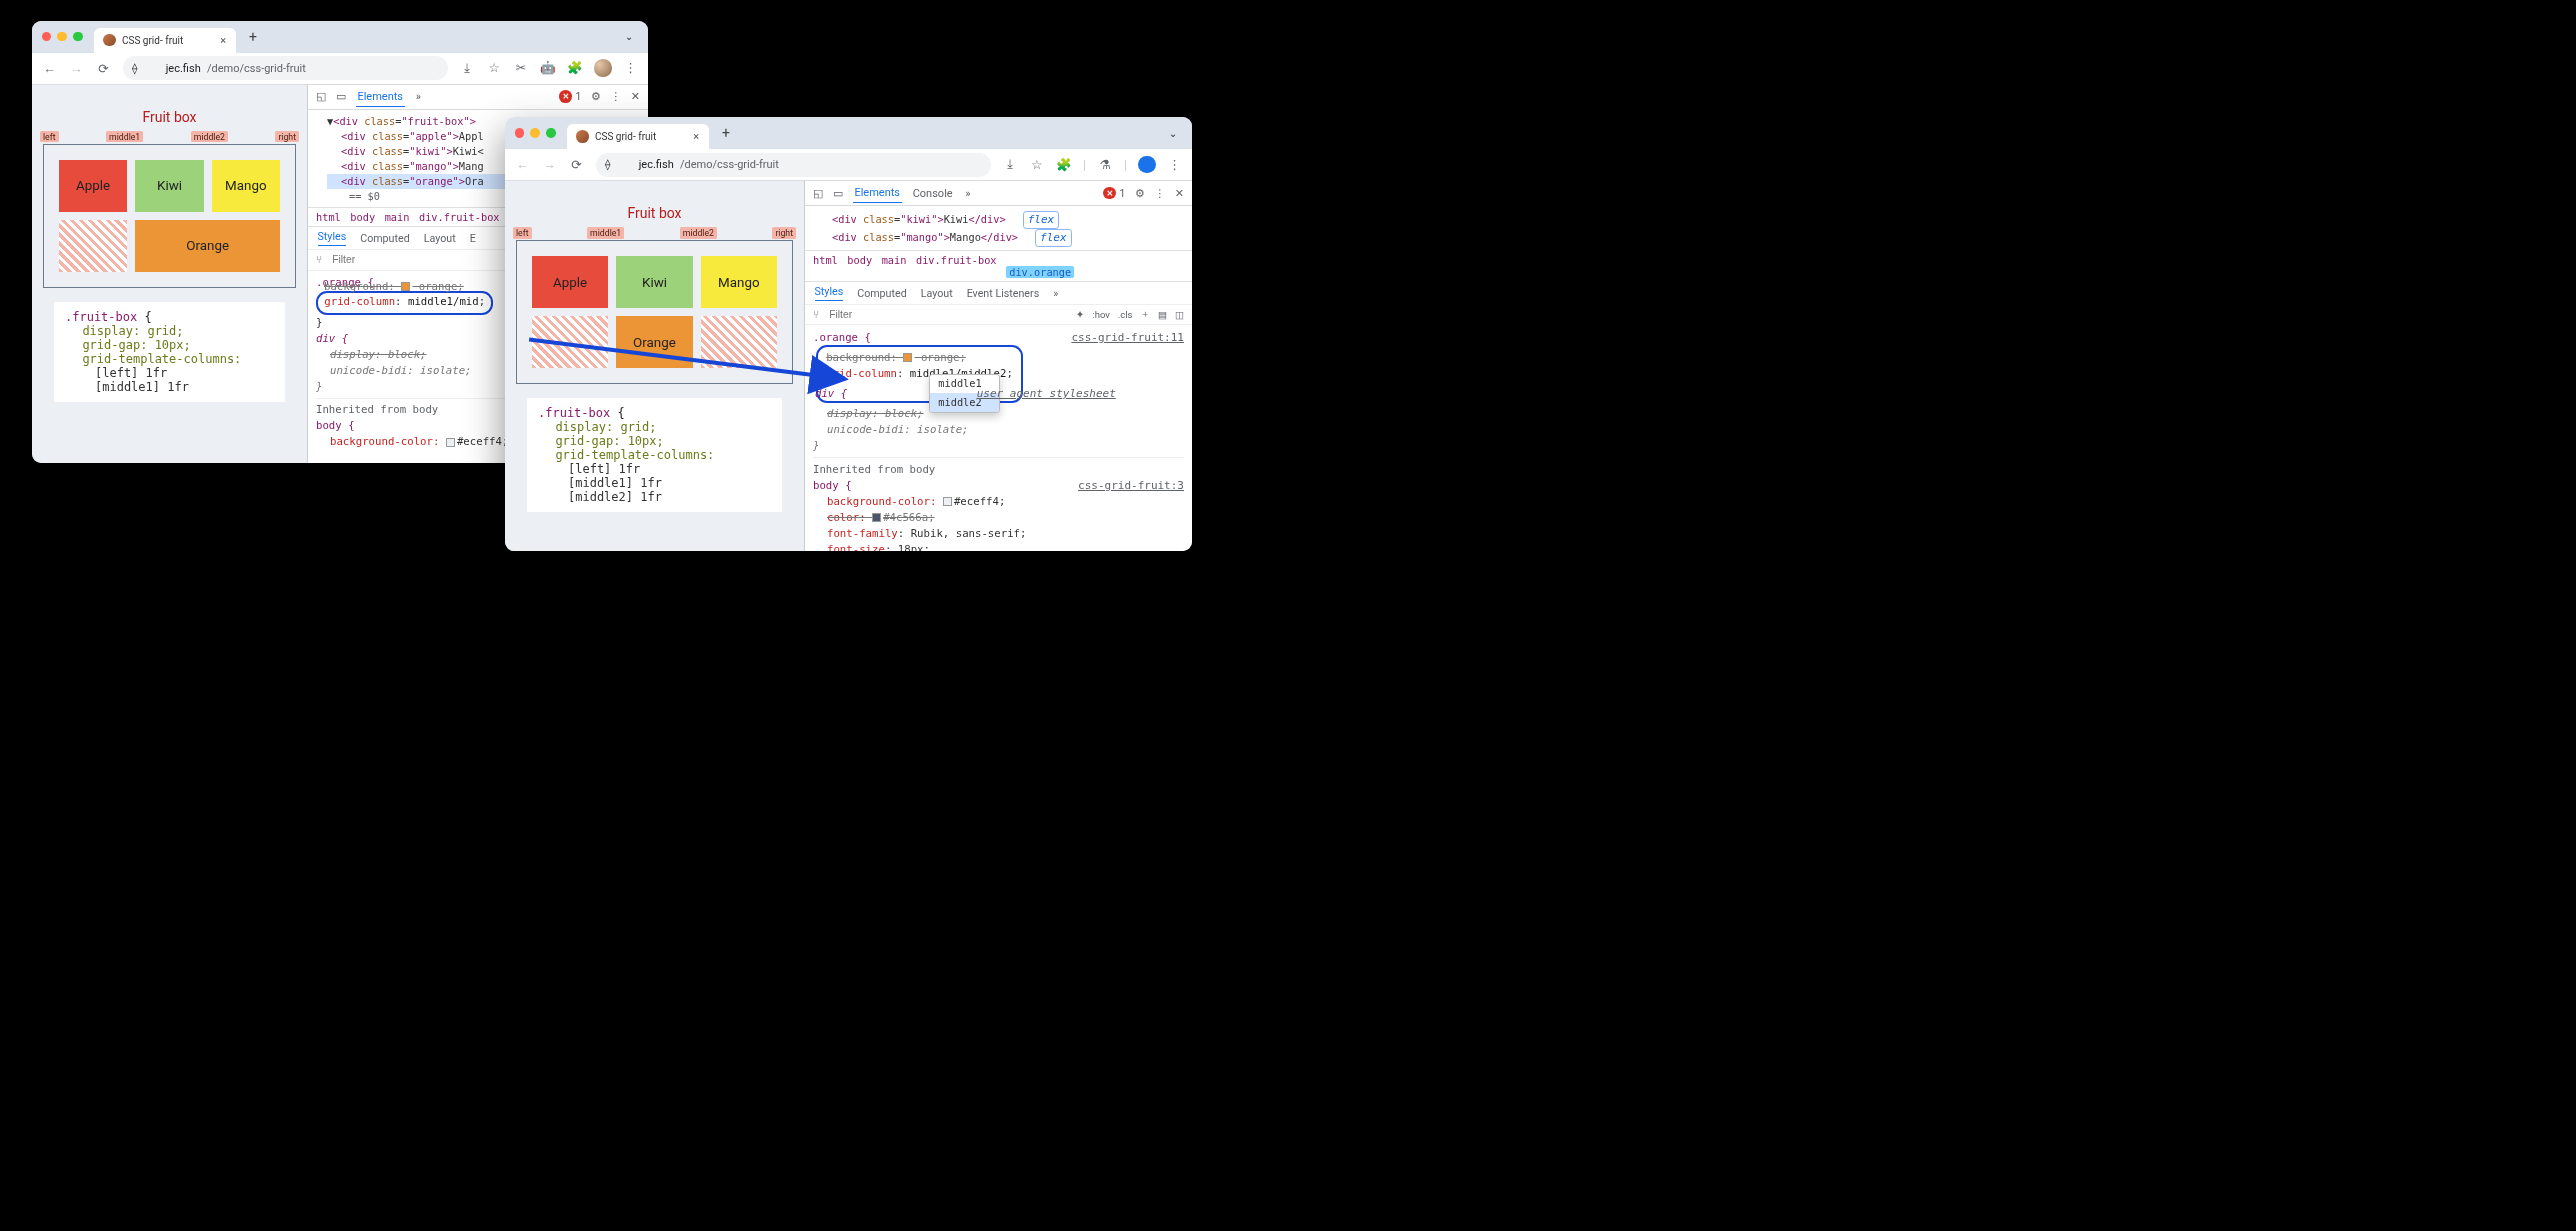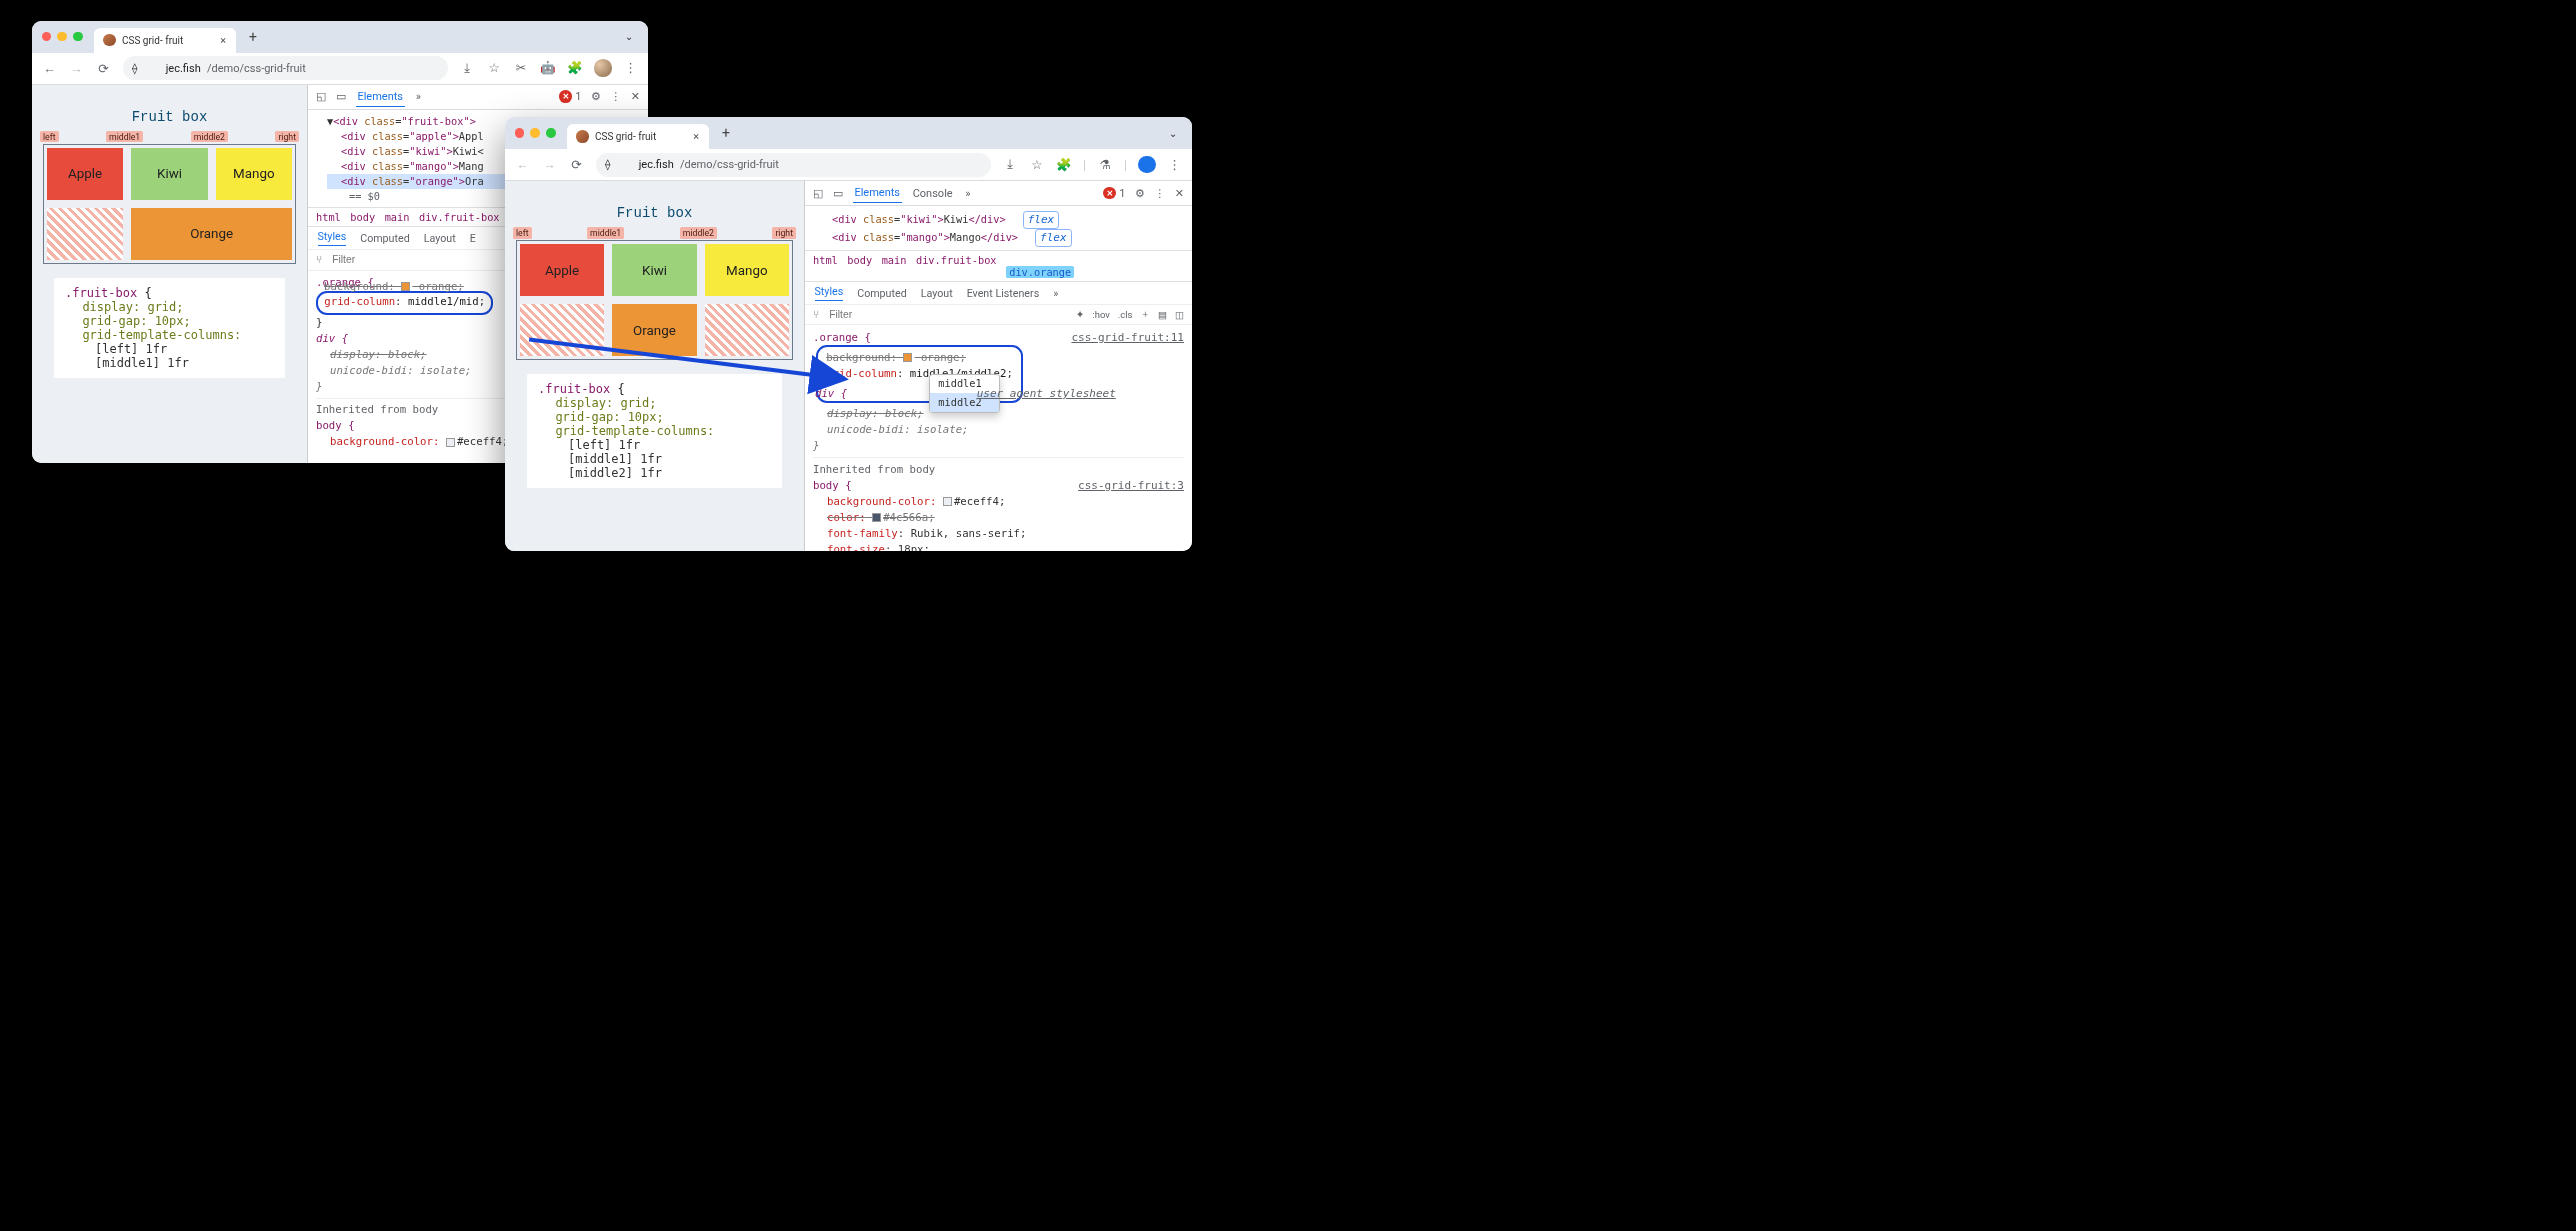--- a/index.html
+++ b/index.html
@@ -63,27 +63,27 @@
   .omni-path{color:#5f6368;}
   .rightset{display:flex;align-items:center;gap:11px;}
   .avatar{width:17.4px;height:17.4px;border-radius:50%;background:radial-gradient(circle at 30% 30%,#e6c8a8,#8a6a4a);}
   .avatar2{width:17.4px;height:17.4px;border-radius:50%;background:#1a73e8;}
 
   .split{flex:1;display:flex;min-height:0;}
   .pane-l{background:#eceff4;border-right:0.8px solid #ccc;overflow:hidden;}
   .pane-r{flex:1;display:flex;flex-direction:column;min-width:0;background:#fff;}
 
   
-  .page-title{text-align:center;font-size:14px;color:#0c4a6e;margin:24px 0 6.3px;font-family:Liberation Mono, monospace;}
+  .page-title{text-align:center;font-size:14px;color:#b91c1c;margin:24px 0 6.3px;}
   .grid-wrap{margin:0 11px 14px;position:relative;}
   .linelabels{display:flex;justify-content:space-between;font-size:8.7px;margin:0 -3.2px 1.6px;}
   .linelabel{background:#f4b5a8;color:#4a1a10;padding:0.8px 3.2px;border-radius:1.6px;}
   .fruit-grid{
     display:grid;grid-template-columns:1fr 1fr 1fr;gap:8px;
-    border:1.6px solid #6a7a8a;background:#eceff4;padding:3px;position:relative;
+    border:1.6px solid #6a7a8a;background:#eceff4;padding:15px;position:relative;
     background-image:
       repeating-linear-gradient(45deg,#f2c7c7 0 3.2px,transparent 3.2px 6.3px);
     background-blend-mode:lighten;
   }
   .fruit-grid::before{content:"";position:absolute;inset:0;background:#eceff4;opacity:.7;}
   .cell{position:relative;height:52px;display:flex;align-items:center;justify-content:center;font-size:13.4px;color:#222;}
   .apple{background:#e64b3c;} .kiwi{background:#9bd27a;} .mango{background:#f7ea3c;}
   .orange-a{background:#ec9536;grid-column:2/4;}
   .orange-b{background:#ec9536;grid-column:2/3;}
   .gap-stripe{

